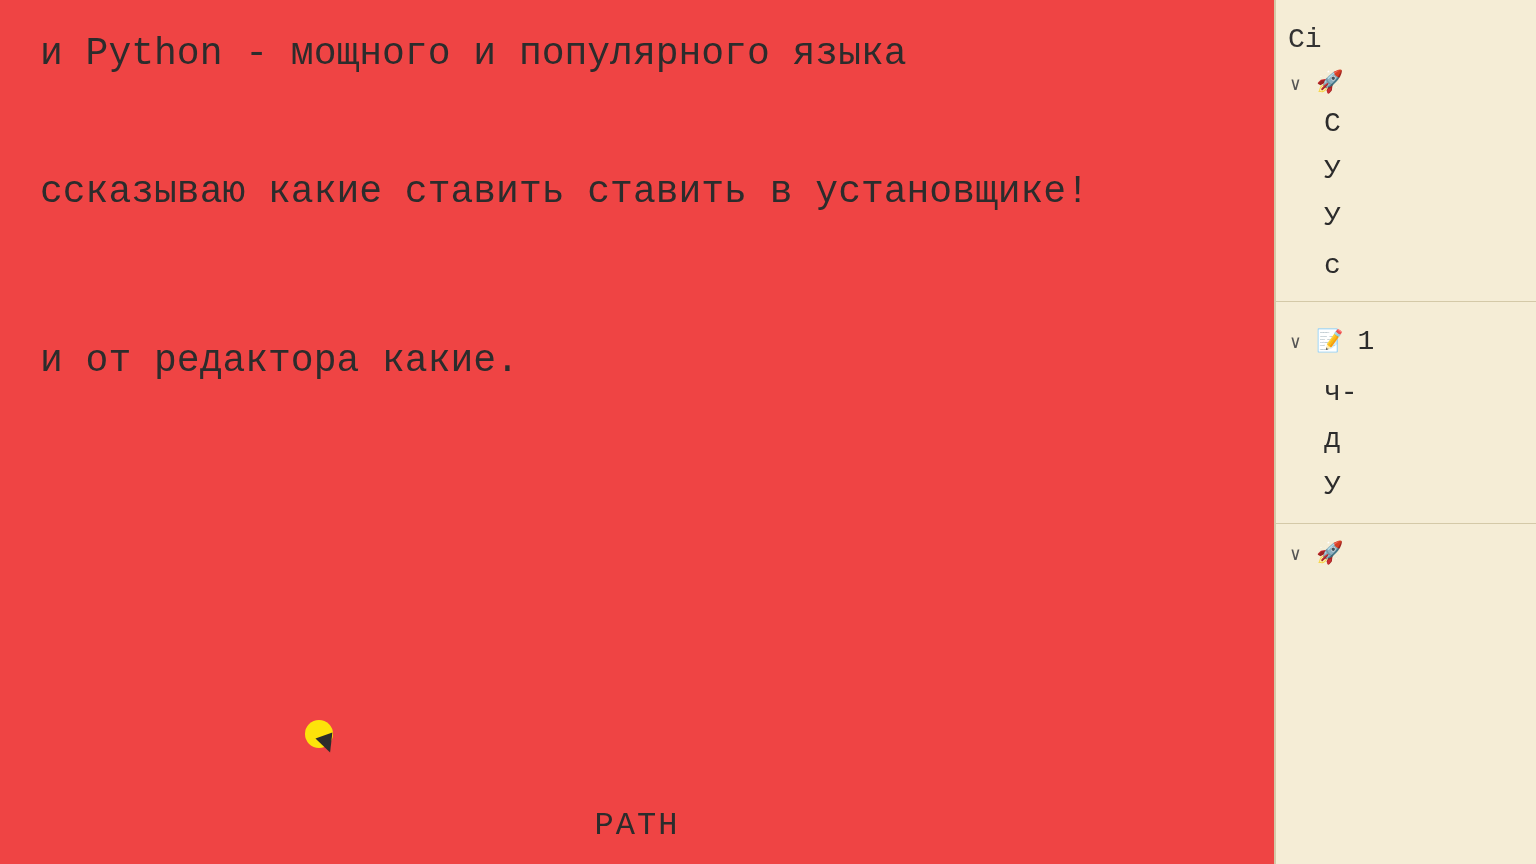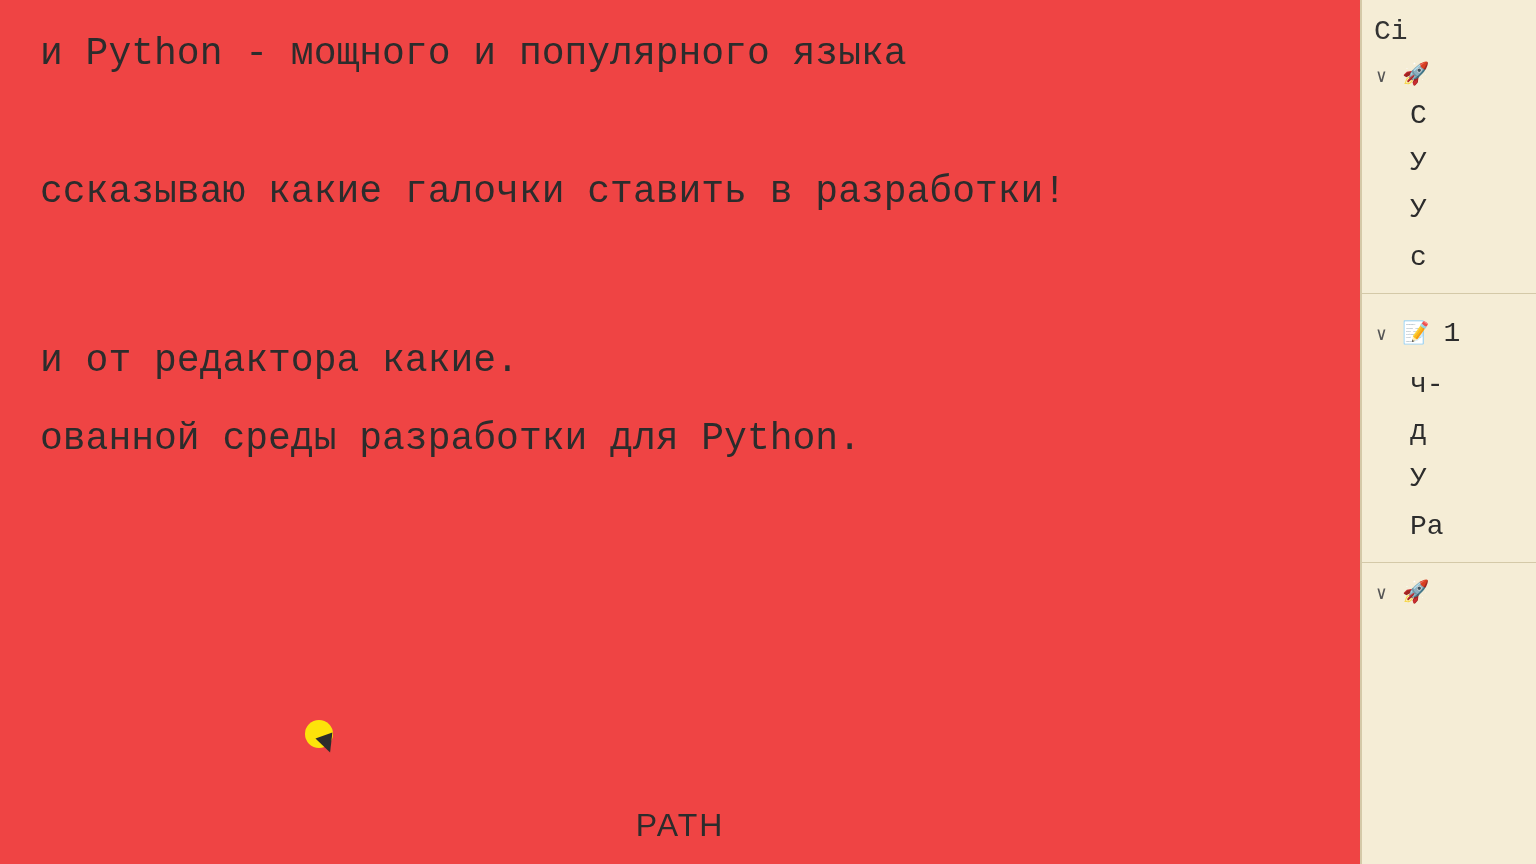--- a/index.html
+++ b/index.html
@@ -69,32 +69,32 @@
       transform: rotate(-20deg);
     }
 
     .bottom-text {
       position: absolute;
       bottom: 20px;
       left: 50%;
       transform: translateX(-50%);
       font-size: 32px;
       color: #2c2c2c;
-      font-family: Liberation Sans, sans-serif;
+      font-family: Liberation Mono, monospace;
       letter-spacing: 2px;
     }
 
     
     .right-sidebar {
-      width: 176px;
+      width: 262px;
       background-color: #f5edd6;
       border-left: 2px solid #d4c9a8;
       display: flex;
       flex-direction: column;
-      padding: 10px 0;
+      padding: 18px 0;
       overflow: hidden;
     }
 
     .sidebar-section {
       padding: 8px 10px;
     }
 
     .sidebar-chevron {
       font-size: 18px;
       color: #555;
@@ -142,27 +142,26 @@
 </head>
 <body>
 
 <div class="main-content">
   <div class="text-block">
 
     <div class="text-line">и Python - мощного и популярного языка</div>
 
     <div class="spacer"></div>
 
-    <div class="text-line">ссказываю какие галочки ставить в разработки!</div>
+    <div class="text-line">ссказываю какие ставить ставить в установщике!</div>
 
     <div class="spacer"></div>
     <div class="spacer-small"></div>
 
     <div class="text-line">и от редактора какие.</div>
-    <div class="text-line">ованной среды разработки для Python.</div>
 
   </div>
 
   <div class="cursor-indicator"></div>
   <div class="cursor-arrow"></div>
 
   <div class="bottom-text">PATH</div>
 </div>
 
 <div class="right-sidebar">
@@ -187,21 +186,20 @@
   <div class="sidebar-section">
     <div class="sidebar-group-header">
       <span class="sidebar-chevron">∨</span>
       <span class="sidebar-icon">📝</span>
       <span class="big-text-sidebar">1</span>
     </div>
     <div class="sidebar-group-content">
       <div class="big-text-sidebar">ч-</div>
       <div class="big-text-sidebar">д</div>
       <div class="big-text-sidebar">У</div>
-      <div class="big-text-sidebar">Pa</div>
     </div>
   </div>
 
   <div class="sidebar-divider"></div>
 
   <div class="sidebar-section">
     <div class="sidebar-group-header">
       <span class="sidebar-chevron">∨</span>
       <span class="sidebar-icon">🚀</span>
     </div>

